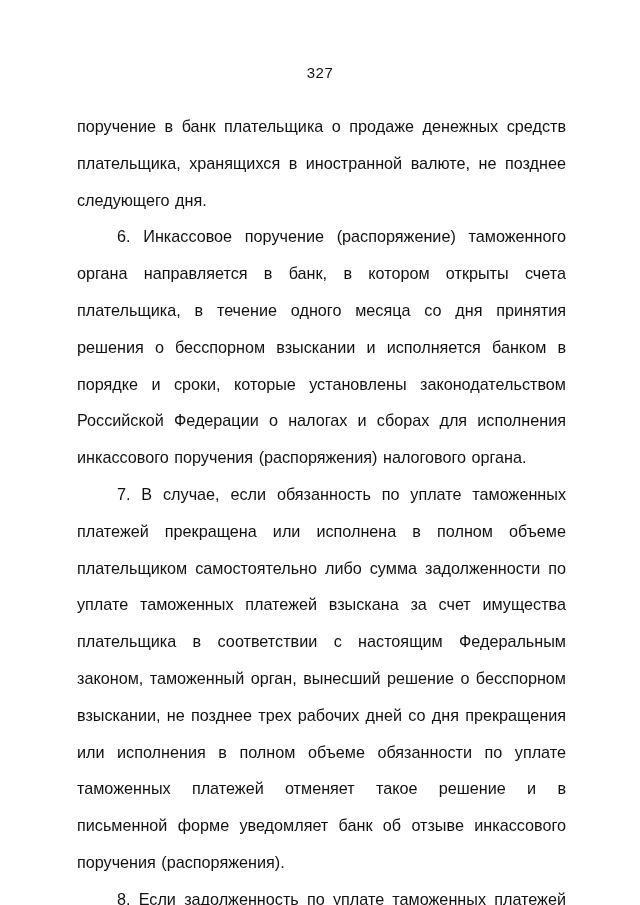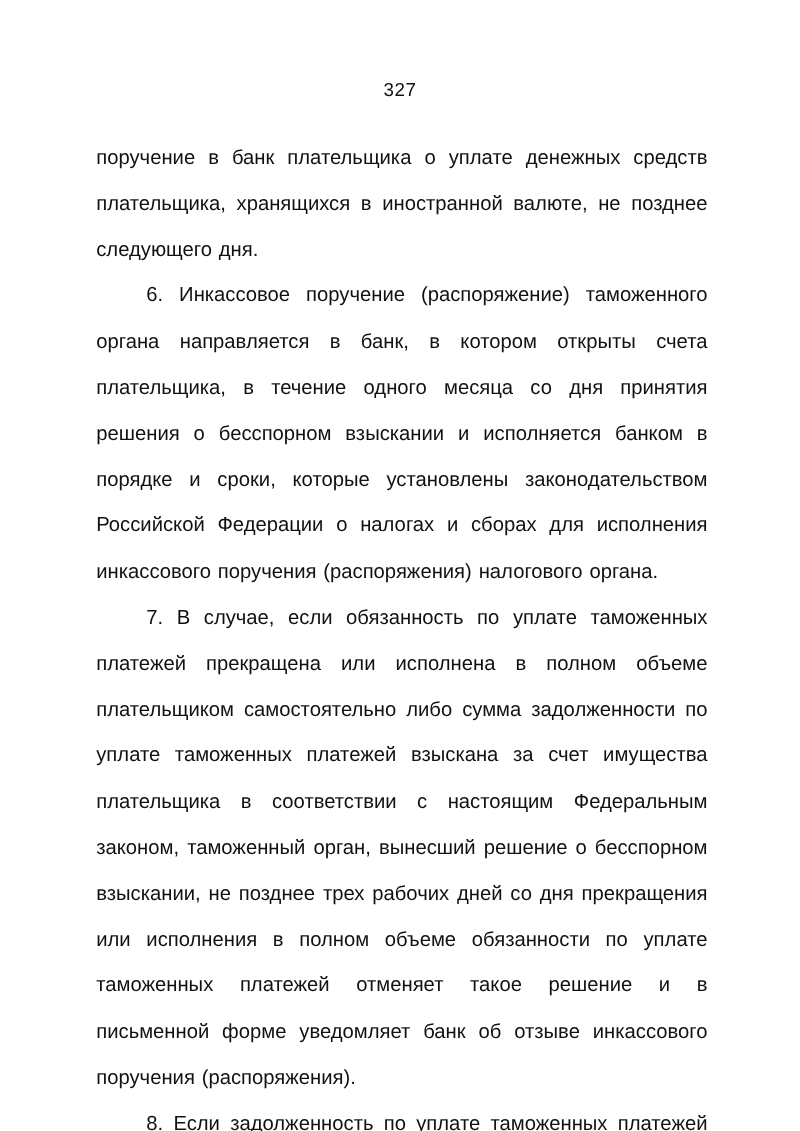--- a/index.html
+++ b/index.html
@@ -46,18 +46,18 @@
     text-indent: 40px;
   }
 </style>
 </head>
 <body>
 
 <div class="page">
   <div class="page-number">327</div>
 
   <div class="text-block">
-    <p>поручение в банк плательщика о уплате денежных средств плательщика, хранящихся в иностранной валюте, не позднее следующего дня.</p>
+    <p>поручение в банк плательщика о продаже денежных средств плательщика, хранящихся в иностранной валюте, не позднее следующего дня.</p>
     <p class="indent">6. Инкассовое поручение (распоряжение) таможенного органа направляется в банк, в котором открыты счета плательщика, в течение одного месяца со дня принятия решения о бесспорном взыскании и исполняется банком в порядке и сроки, которые установлены законодательством Российской Федерации о налогах и сборах для исполнения инкассового поручения (распоряжения) налогового органа.</p>
     <p class="indent">7. В случае, если обязанность по уплате таможенных платежей прекращена или исполнена в полном объеме плательщиком самостоятельно либо сумма задолженности по уплате таможенных платежей взыскана за счет имущества плательщика в соответствии с настоящим Федеральным законом, таможенный орган, вынесший решение о бесспорном взыскании, не позднее трех рабочих дней со дня прекращения или исполнения в полном объеме обязанности по уплате таможенных платежей отменяет такое решение и в письменной форме уведомляет банк об отзыве инкассового поручения (распоряжения).</p>
     <p class="indent">8. Если задолженность по уплате таможенных платежей будет погашена (прекращена или исполнена) частично, таможенный орган, вынесший решение о бесспорном взыскании, не позднее трех рабочих дней со дня частичного исполнения обязанности по уплате таможенных</p>
   </div>
 </div>
 
 </body></html>

